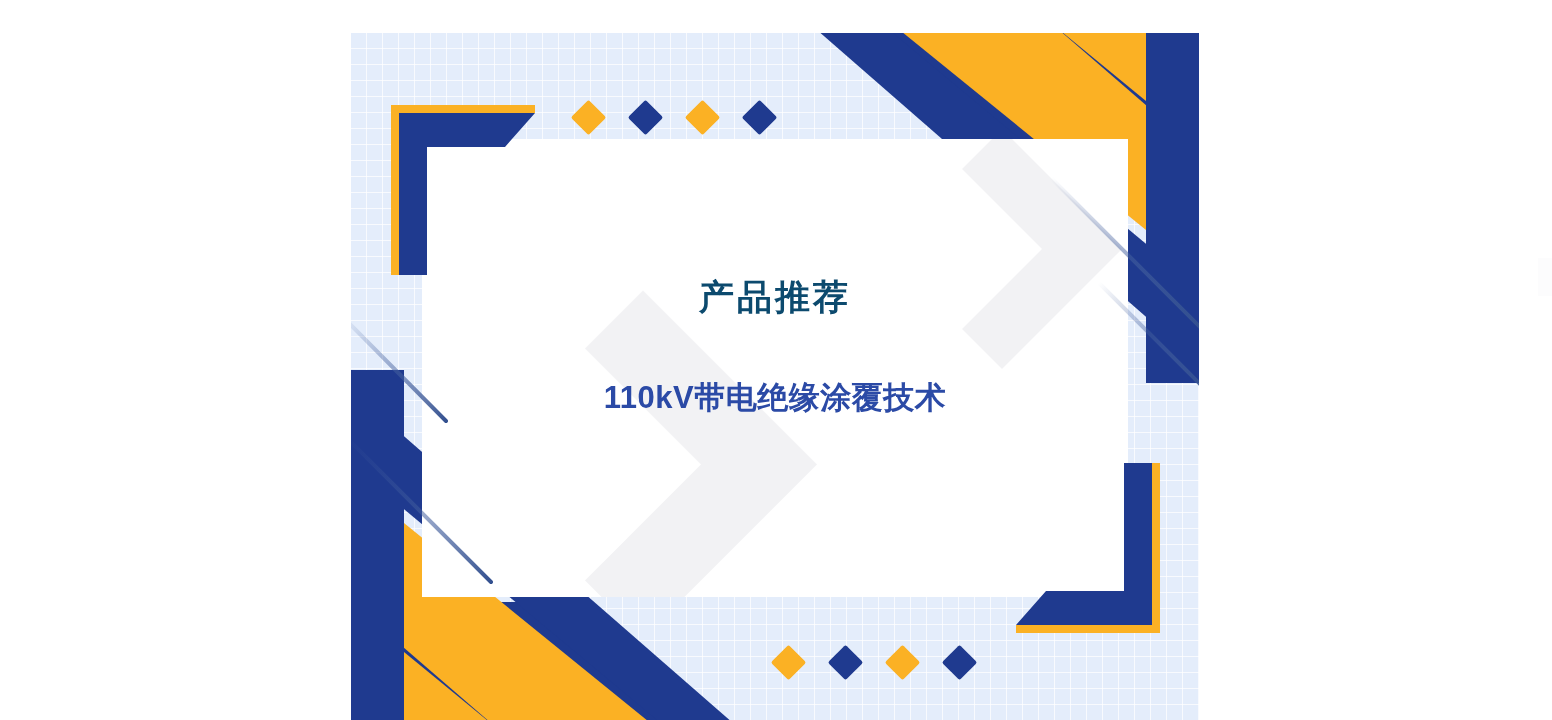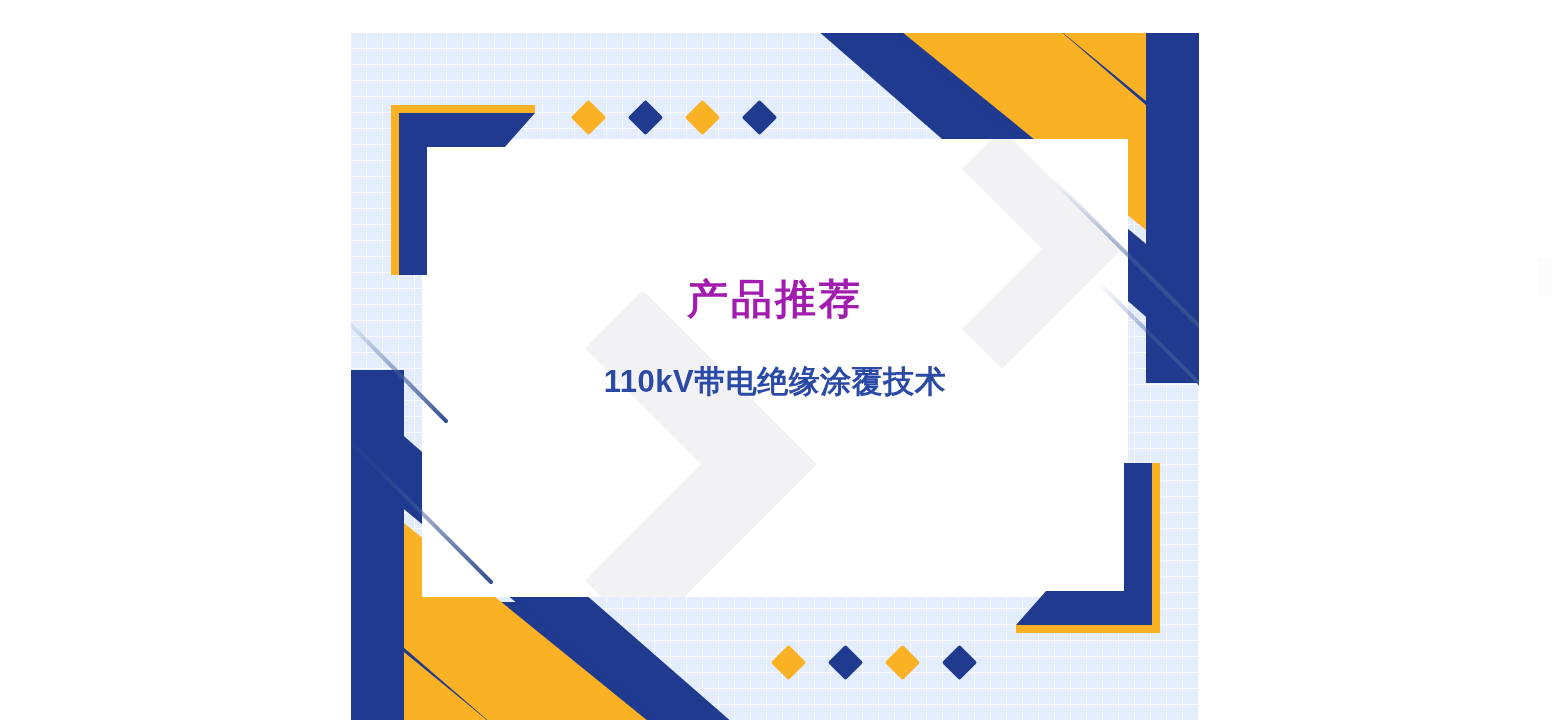--- a/index.html
+++ b/index.html
@@ -120,29 +120,29 @@
     width: 706px;
     height: 458px;
     display: flex;
     flex-direction: column;
     align-items: center;
     justify-content: flex-start;
     pointer-events: none;
   }
   .slide-title {
     margin-top: 140px;
-    font-size: 41px;
+    font-size: 35px;
     font-weight: bold;
     letter-spacing: 3px;
-    color: #a21caf;
+    color: #0c4a6e;
     line-height: 1;
     white-space: nowrap;
   }
   .slide-subtitle {
-    margin-top: 46px;
+    margin-top: 68px;
     font-size: 31px;
     font-weight: bold;
     letter-spacing: 0.5px;
     color: #2b4aa6;
     line-height: 1;
     white-space: nowrap;
   }
 
   
   .edge-artifact {

